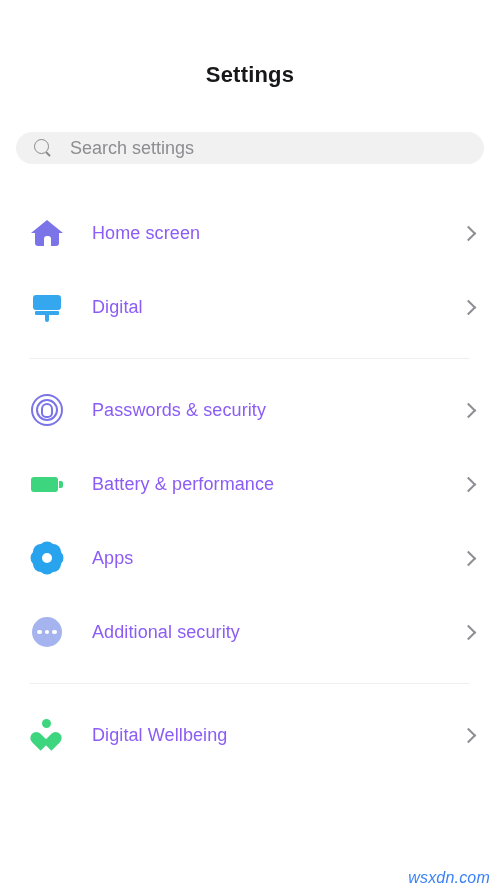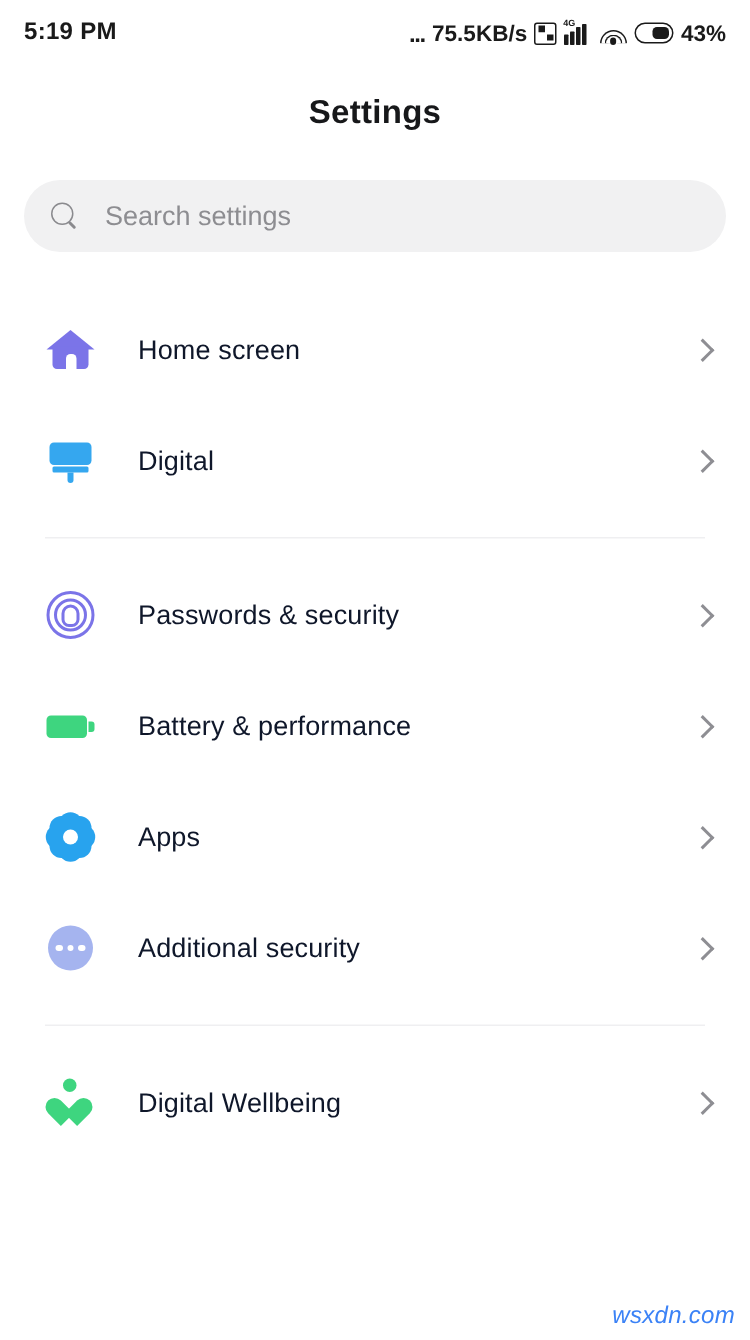--- a/index.html
+++ b/index.html
@@ -102,22 +102,22 @@
   
   .page-title {
     position:absolute; top:62px; left:0;
     width:500px; text-align:center;
     font-size:22px; font-weight:bold;
     color:#17181a; letter-spacing:0.2px;
   }
 
   
   .searchbar {
-    position:absolute; top:120px; left:16px;
-    width:468px; height:48px;
+    position:absolute; top:132px; left:16px;
+    width:468px; height:32px;
     background:#f1f1f2;
     border-radius:24px;
     display:flex; align-items:center;
     padding:0 18px;
   }
   .search-icon {
     width:18px; height:18px;
     position:relative; flex:none;
     margin-right:18px;
   }
@@ -143,21 +143,21 @@
     height:74px;
     display:flex; align-items:center;
     padding:0 26px 0 30px;
   }
   .row-icon {
     width:34px; height:34px;
     flex:none; position:relative;
     margin-right:28px;
   }
   .row-label {
-    font-size:18px; color:#0f172a;
+    font-size:18px; color:#8b5cf6;
     letter-spacing:0.1px;
   }
   .chev {
     margin-left:auto;
     width:11px; height:11px;
     border-right:2px solid #8e8e93;
     border-top:2px solid #8e8e93;
     transform:rotate(45deg);
     flex:none;
   }
@@ -293,43 +293,20 @@
     font-size:16px; color:#3b82f6;
     letter-spacing:0.2px;
     font-style:italic;
   }
 </style>
 </head>
 <body>
 
 <div id="phone">
 
-  <div class="statusbar">
-    <div class="sb-time">5:19 PM</div>
-    <div class="sb-right">
-      <span class="sb-dots">...</span>
-      <span class="sb-speed">75.5KB/s</span>
-      <span class="sb-simicon"></span>
-      <span class="sb-signal">
-        <span class="sb-4g">4G</span>
-        <i></i>
-          <i></i>
-          <i></i>
-          <i></i>
-          <i></i>
-      </span>
-      <span class="sb-wifi">
-        <span></span>
-          <span></span>
-          <span></span>
-      </span>
-      <span class="sb-batt"></span>
-      <span class="sb-pct">43%</span>
-    </div>
-  </div>
 
   <div class="page-title">Settings</div>
 
   <div class="searchbar">
     <span class="search-icon"></span>
     <span class="search-placeholder">Search settings</span>
   </div>
 
   <div class="list">
 

